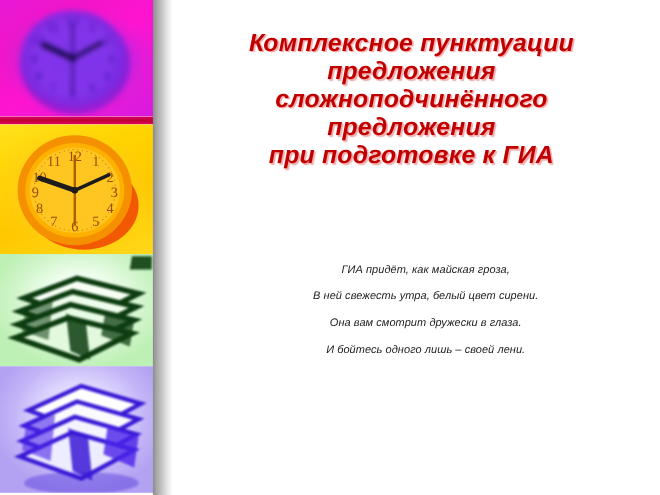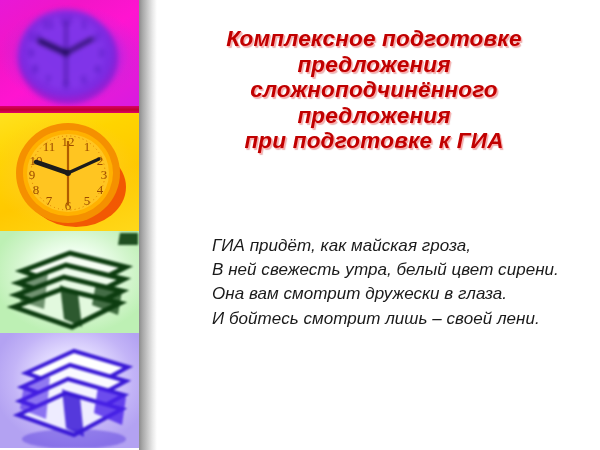--- a/index.html
+++ b/index.html
@@ -109,25 +109,26 @@
     position: absolute;
     left: 212px;
     top: 234px;
     width: 350px;
   }
   .poem-line {
     display: block;
     font-family: "Liberation Sans", sans-serif;
     font-style: italic;
     font-weight: normal;
-    font-size: 17px;
+    font-size: 10px;
     line-height: 24.2px;
     color: #1a1a1a;
     white-space: nowrap;
     letter-spacing: .05px;
+    text-align: center;
   }
 </style>
 </head>
 <body>
 
 <div id="slide">
 
   <div id="image-strip">
 
     <div class="strip-panel" id="panel-clock-magenta">
@@ -220,27 +221,27 @@
         <path d="M98 54 L126 64 L122 92 L94 80 Z" fill="#4a22e8" opacity=".8"></path>
         <path d="M24 52 L50 44 L46 86 L20 76 Z" fill="#4a22e8" opacity=".6"></path>
         <ellipse cx="74" cy="106" rx="52" ry="10" fill="#3a1ad6" opacity=".35"></ellipse>
       </svg>
     </div>
   </div>
 
   <div id="strip-edge-shadow"></div>
 
   <div id="title-block">
-    <span class="title-line">Комплексное подготовке</span>
+    <span class="title-line">Комплексное пунктуации</span>
     <span class="title-line">предложения</span>
     <span class="title-line">сложноподчинённого</span>
     <span class="title-line">предложения</span>
     <span class="title-line">при подготовке к ГИА</span>
   </div>
 
   <div id="poem-block">
     <span class="poem-line">ГИА придёт, как майская гроза,</span>
     <span class="poem-line">В ней свежесть утра, белый цвет сирени.</span>
     <span class="poem-line">Она вам смотрит дружески в глаза.</span>
-    <span class="poem-line">И бойтесь смотрит лишь – своей лени.</span>
+    <span class="poem-line">И бойтесь одного лишь – своей лени.</span>
   </div>
 
 </div>
 
 </body></html>

